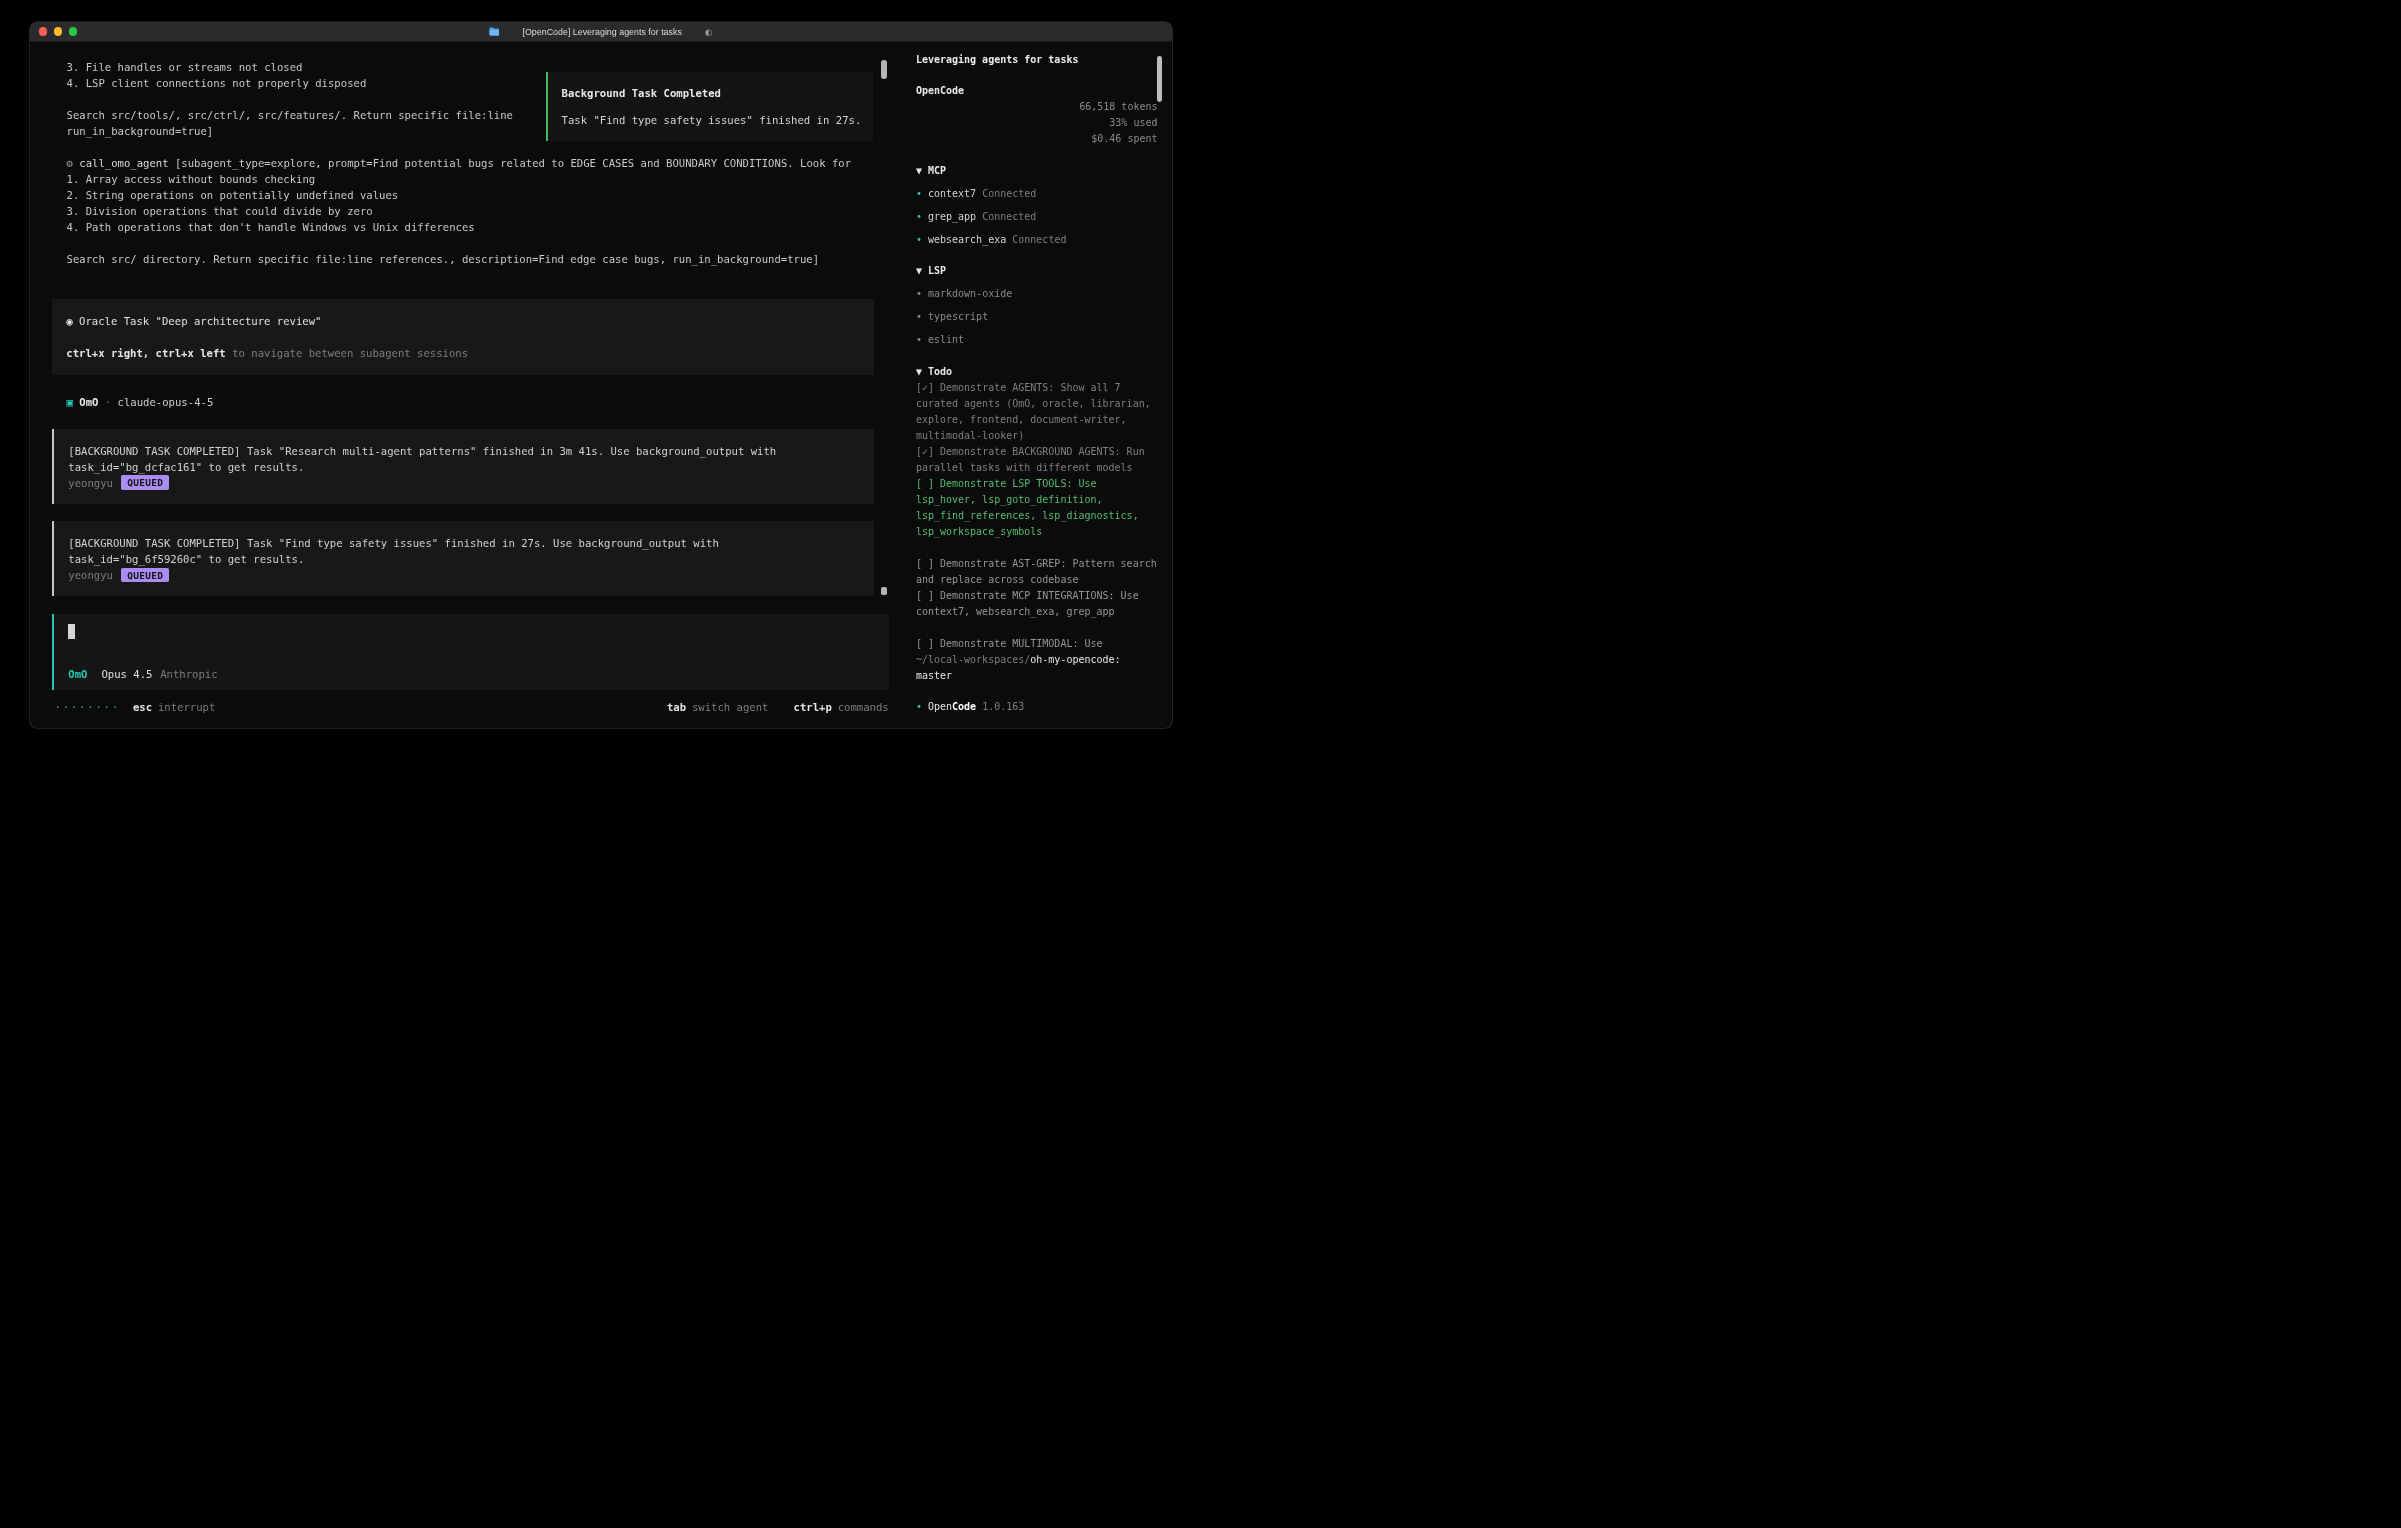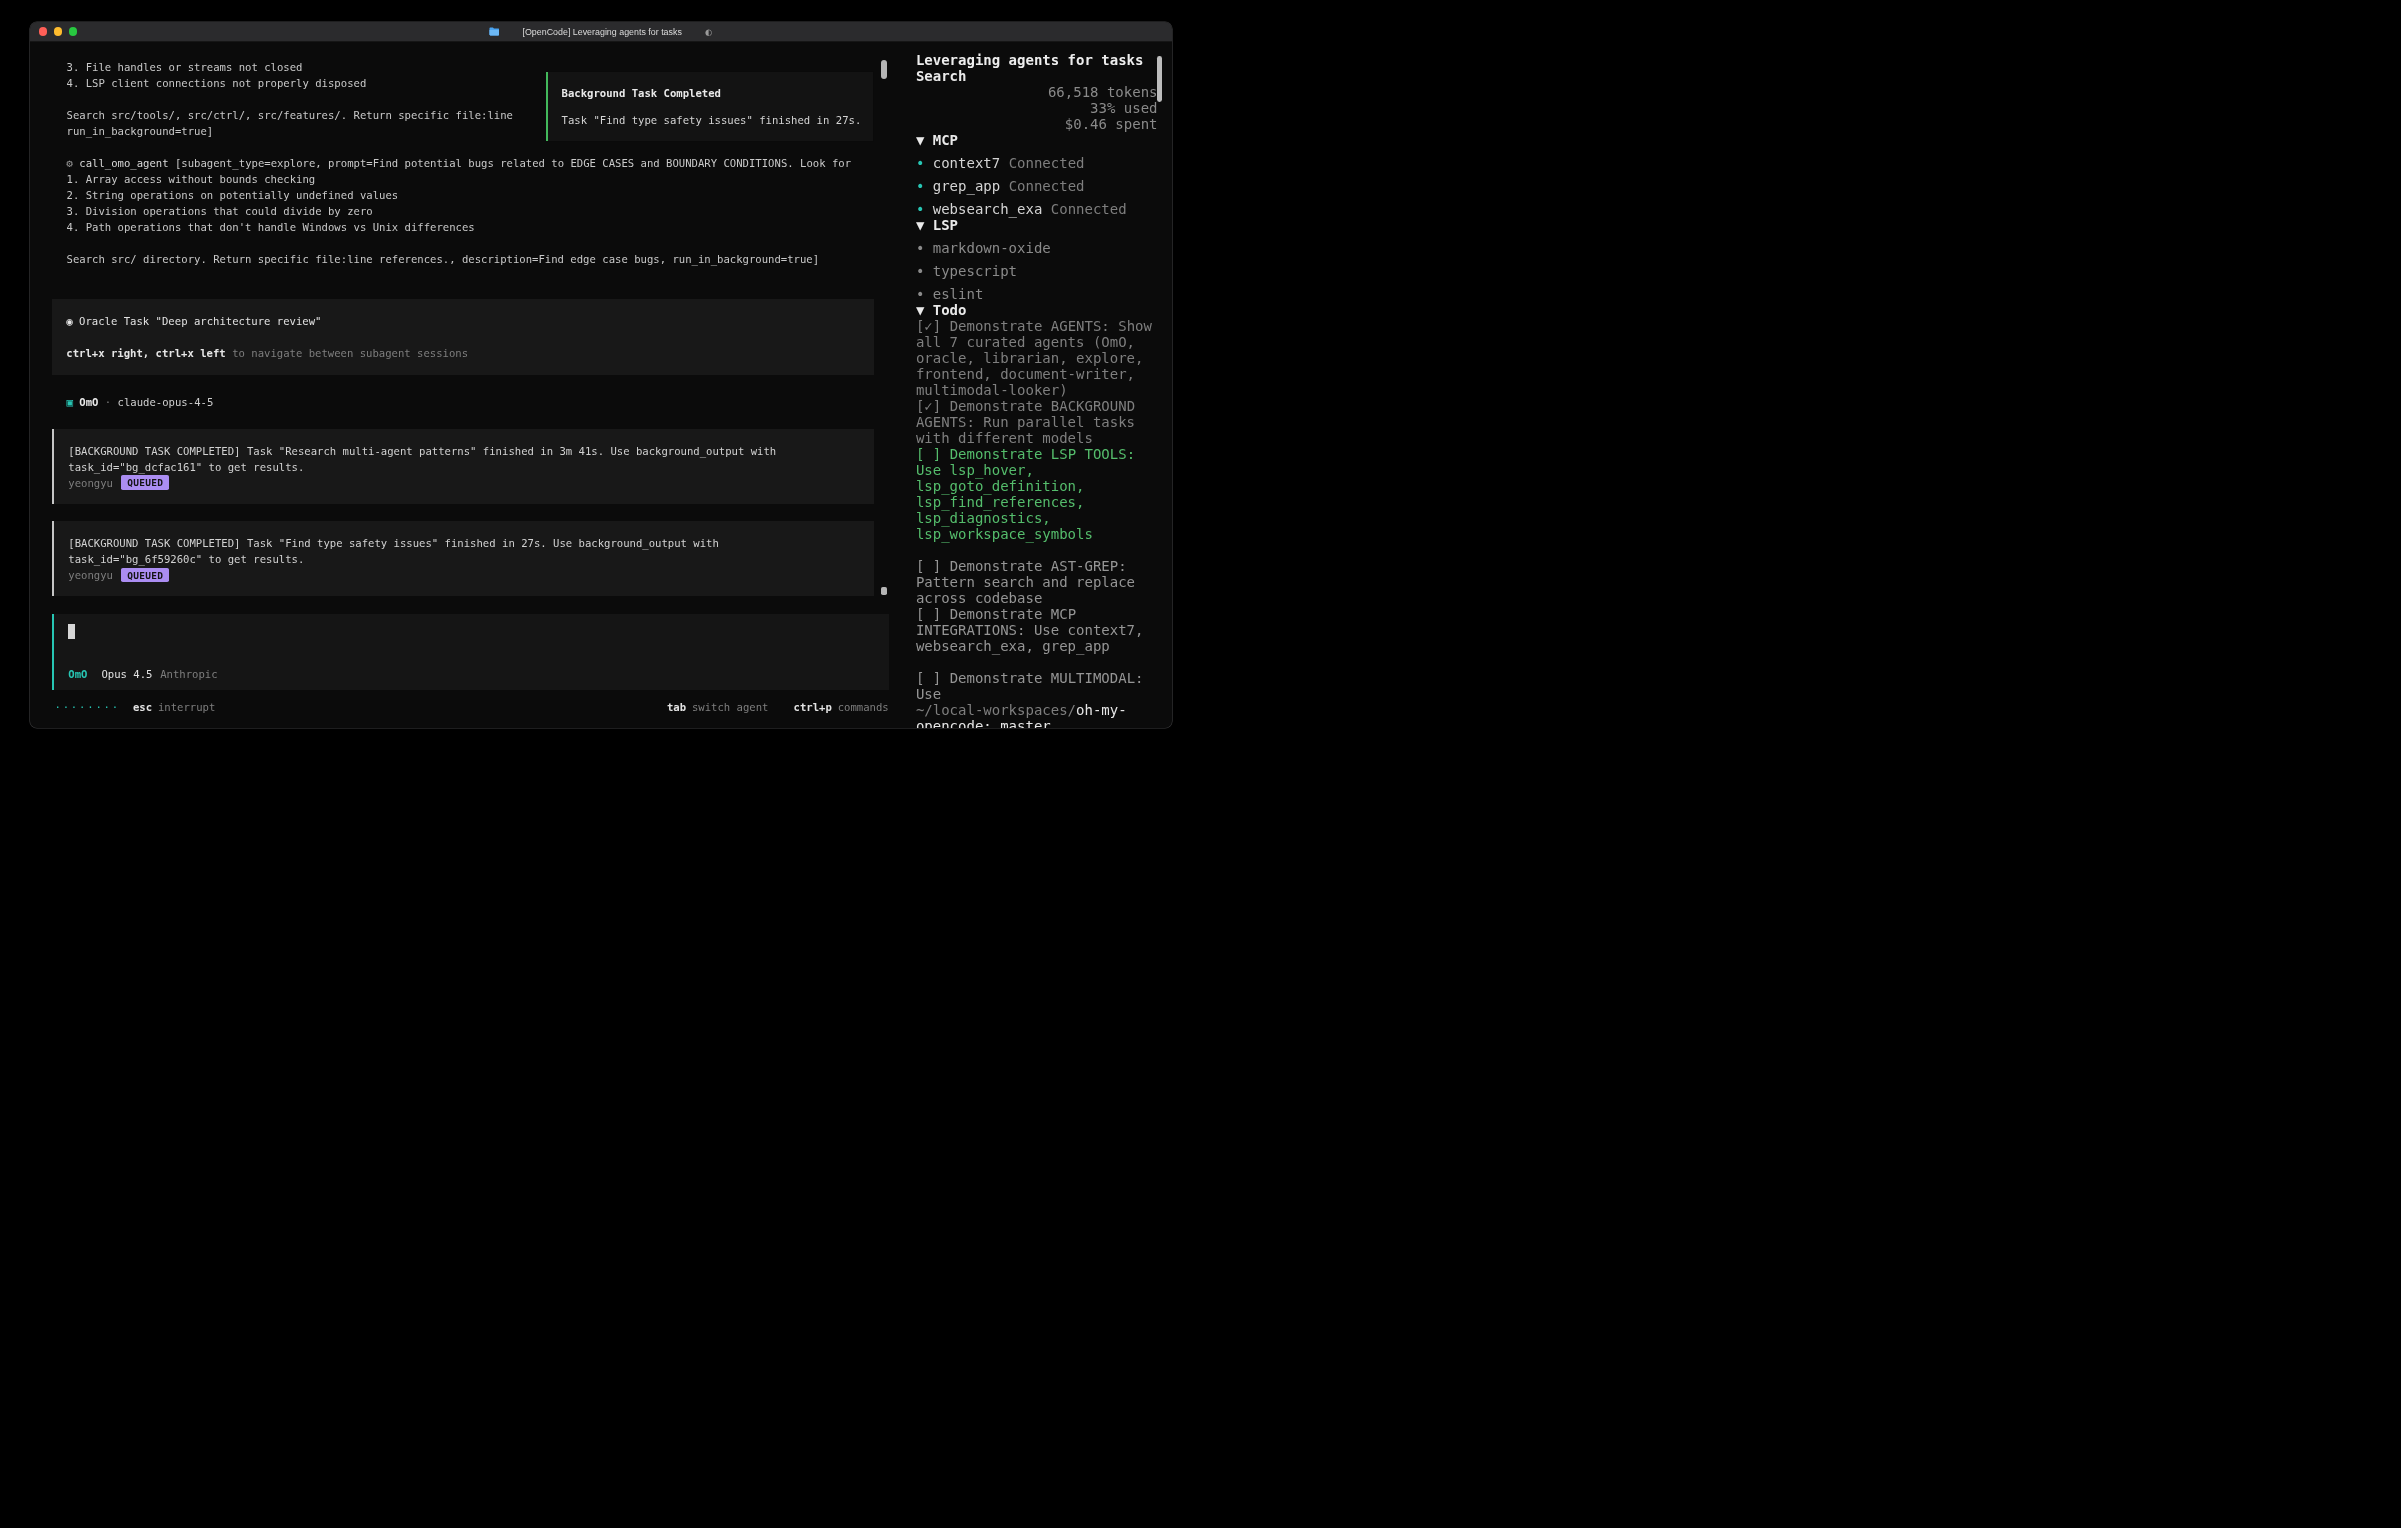--- a/index.html
+++ b/index.html
@@ -101,21 +101,21 @@
   .kgroup + .kgroup{ margin-left:25px; }
 
   
   .m-thumb{ position:absolute; right:16.5px; width:5.9px; background:#b5b5b5; border-radius:3px; }
   .m-thumb.t1{ top:17.7px; height:19.5px; }
   .m-thumb.t2{ top:545px; height:8.3px; border-radius:1.8px; }
 
   
   .sidebar{
     flex:0 0 268px; position:relative; padding:9.5px 14px 13px 12.4px;
-    font-size:14px; line-height:16px; color:#8a8a8a;
+    font-size:10px; line-height:16px; color:#8a8a8a;
     display:flex; flex-direction:column;
   }
   .sb-title{ color:#ededed; font-weight:bold; white-space:pre; }
   .sb-h{ color:#eaeaea; font-weight:bold; white-space:pre; }
   .sb-line{ white-space:pre;text-align:right; }
   .sb-item{ white-space:pre-wrap;margin-top:7px; }
   .bullet{ color:#8a8a8a; }
   .bullet.teal{ color:#27c6b4; }
   .mcp-name{ color:#d4d4d4; }
   .lsp-name{ color:#8a8a8a; }
@@ -236,21 +236,21 @@
               <span class="keylabel">commands</span>
             </span>
         </div>
       </div>
     </div>
 
     <div class="sidebar">
       <div class="sb-title">Leveraging agents for tasks</div>
       <div class="blank"></div>
 
-      <div class="sb-h">Search</div>
+      <div class="sb-h">OpenCode</div>
       <div class="sb-line">66,518 tokens</div>
       <div class="sb-line">33% used</div>
       <div class="sb-line">$0.46 spent</div>
       <div class="blank"></div>
 
       <div class="sb-h"><span>▼</span> <span>MCP</span></div>
       <div class="sb-item"><span class="bullet teal">•</span> <span class="mcp-name">context7</span> <span class="dim">Connected</span></div>
       <div class="sb-item"><span class="bullet teal">•</span> <span class="mcp-name">grep_app</span> <span class="dim">Connected</span></div>
       <div class="sb-item"><span class="bullet teal">•</span> <span class="mcp-name">websearch_exa</span> <span class="dim">Connected</span></div>
       <div class="blank"></div>

